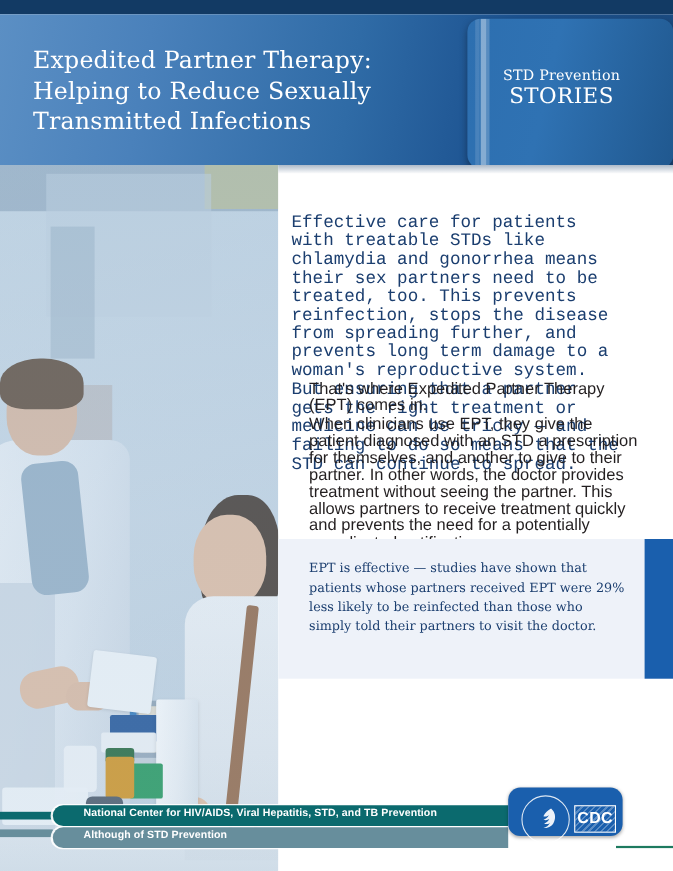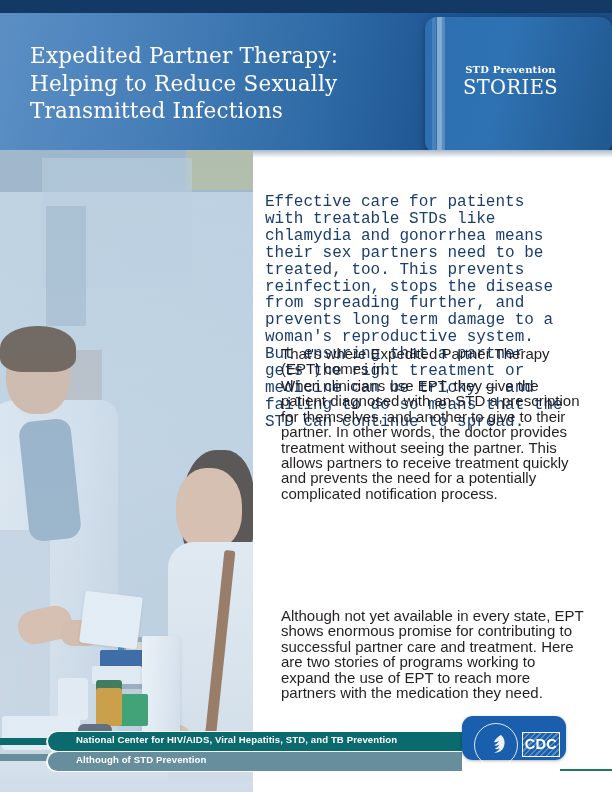--- a/index.html
+++ b/index.html
@@ -35,21 +35,21 @@
     overflow:hidden;
   }
   .tab-stripe{position:absolute;top:0;bottom:0;}
   .s1{left:7px;width:4px;background:rgba(255,255,255,.13);}
   .s2{left:12px;width:5px;background:rgba(255,255,255,.42);}
   .s3{left:17px;width:3px;background:rgba(255,255,255,.20);}
   .tab-text{
     position:absolute;left:0;right:16px;top:46px;text-align:center;color:#ffffff;
     font-family:"DejaVu Serif","Liberation Serif",serif;
   }
-  .tab-kicker{font-size:10px;font-weight:bold;line-height:14px;letter-spacing:.2px;}
+  .tab-kicker{font-size:13px;font-weight:normal;line-height:14px;letter-spacing:.2px;}
   .tab-big{font-size:19.5px;line-height:22px;letter-spacing:.4px;}
 
   
   .photo{
     position:absolute;left:0;top:150px;width:253px;height:642px;overflow:hidden;
     background:#c9d6e2;
   }
   .ph-wall{position:absolute;inset:0;background:linear-gradient(160deg,#d7e2ea 0%,#cfdce7 45%,#c2d2e0 100%);}
   .ph-backshelf{position:absolute;left:0;top:0;width:253px;height:42px;background:rgba(140,160,178,.55);}
   .ph-ylw{position:absolute;left:186px;top:0px;width:72px;height:40px;background:rgba(205,203,150,.75);}
@@ -209,22 +209,25 @@
     <div class="ph-pills"></div>
 
     <div class="ph-tint"></div>
   </div>
 
   <div class="content">
     <div class="lead">Effective care for patients with treatable STDs like chlamydia and gonorrhea means their sex partners need to be treated, too. This prevents reinfection, stops the disease from spreading further, and prevents long term damage to a woman's reproductive system. But ensuring that a partner gets the right treatment or medicine can be tricky — and failing to do so means that the STD can continue to spread.</div>
     <div class="body-p p-that">That's where Expedited Partner Therapy (EPT) comes in.</div>
     <div class="body-p p-when">When clinicians use EPT, they give the patient diagnosed with an STD a prescription for themselves, and another to give to their partner. In other words, the doctor provides treatment without seeing the partner. This allows partners to receive treatment quickly and prevents the need for a potentially complicated notification process.</div>
 
-
-    <div class="body-p p-although">Although not yet available in every state, EPT shows enormous promise for contributing to successful partner care and treatment. Here are two stories of programs working to expand the use of EPT to reach more partners with the medication they need.</div>
+    <div class="callout">
+      <div class="callout-text">EPT is effective — studies have shown that patients whose partners received EPT were 29% less likely to be reinfected than those who simply told their partners to visit the doctor.</div>
+      <div class="callout-bar"></div>
+    </div>
+
   </div>
   <div class="content-shadow"></div>
 
   <div class="footer">
     <div class="frule2"></div>
     <div class="frule3"></div>
     <div class="fbar fbar1">
       <span class="fbar-label">National Center for HIV/AIDS, Viral Hepatitis, STD, and TB Prevention</span>
     </div>
     <div class="fbar fbar2">

